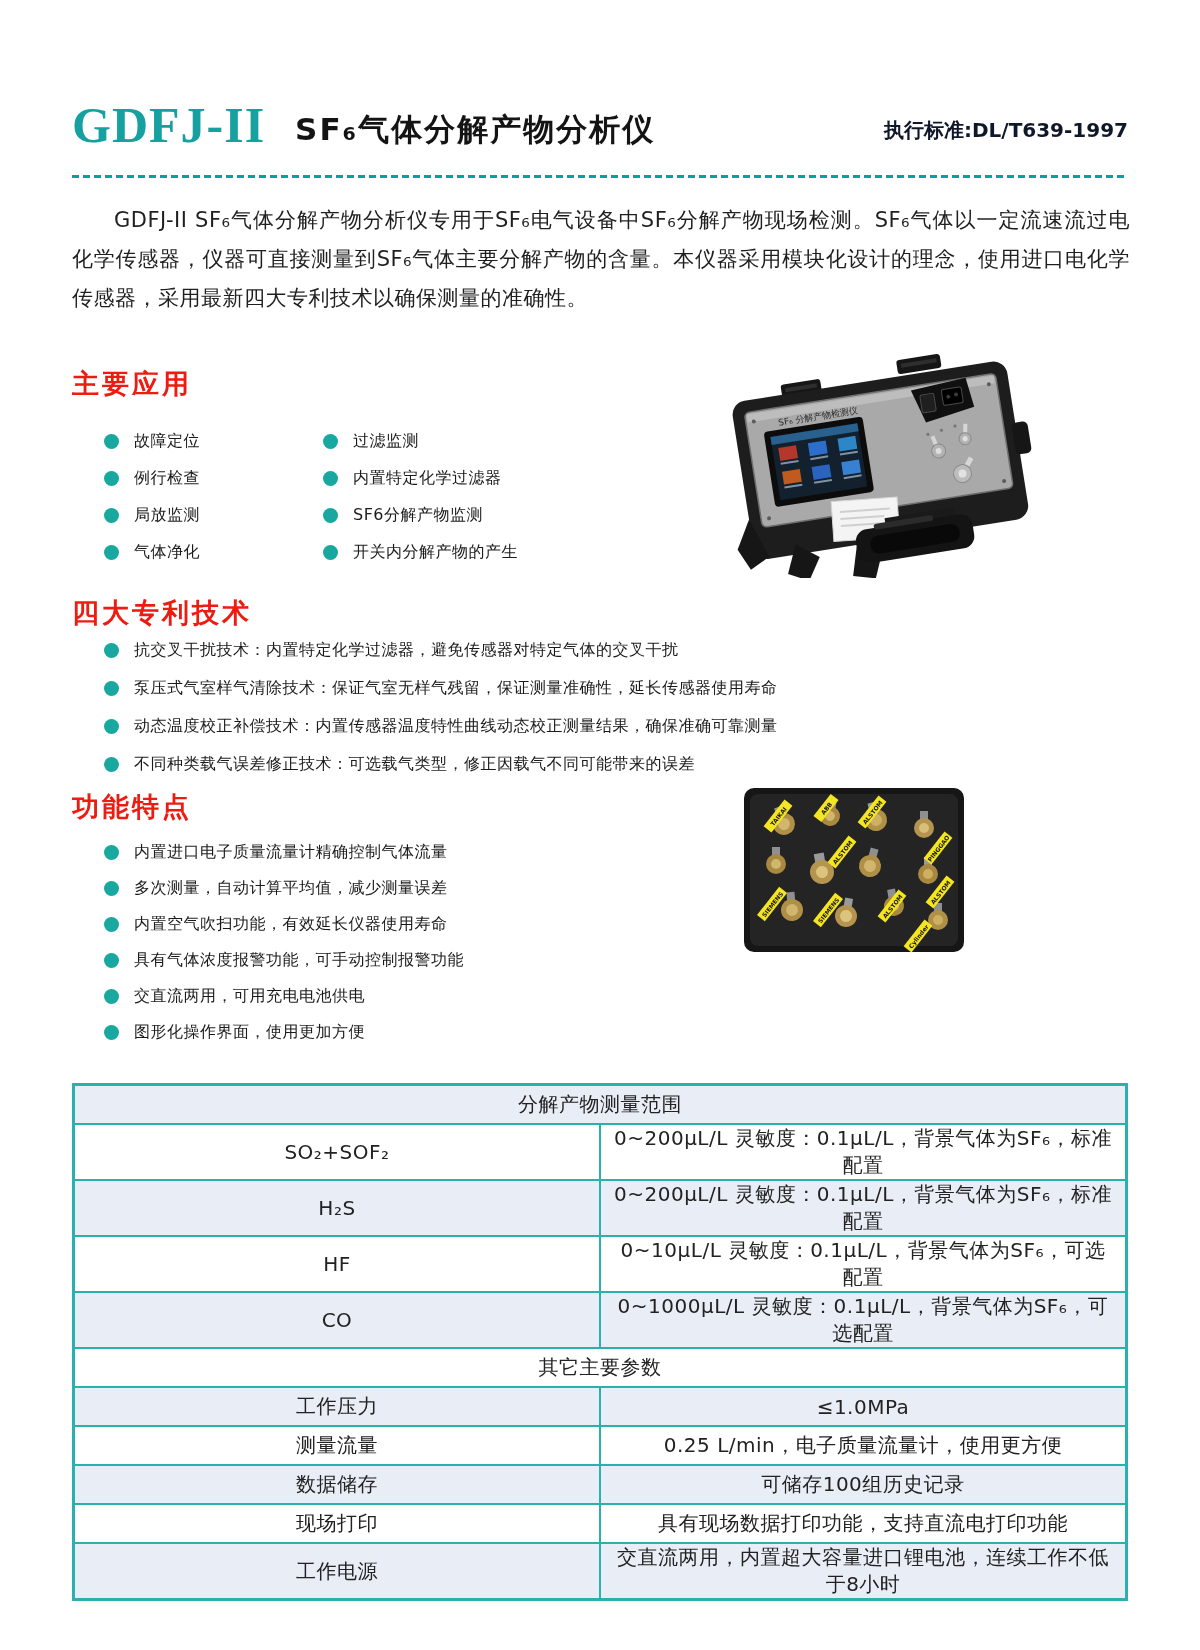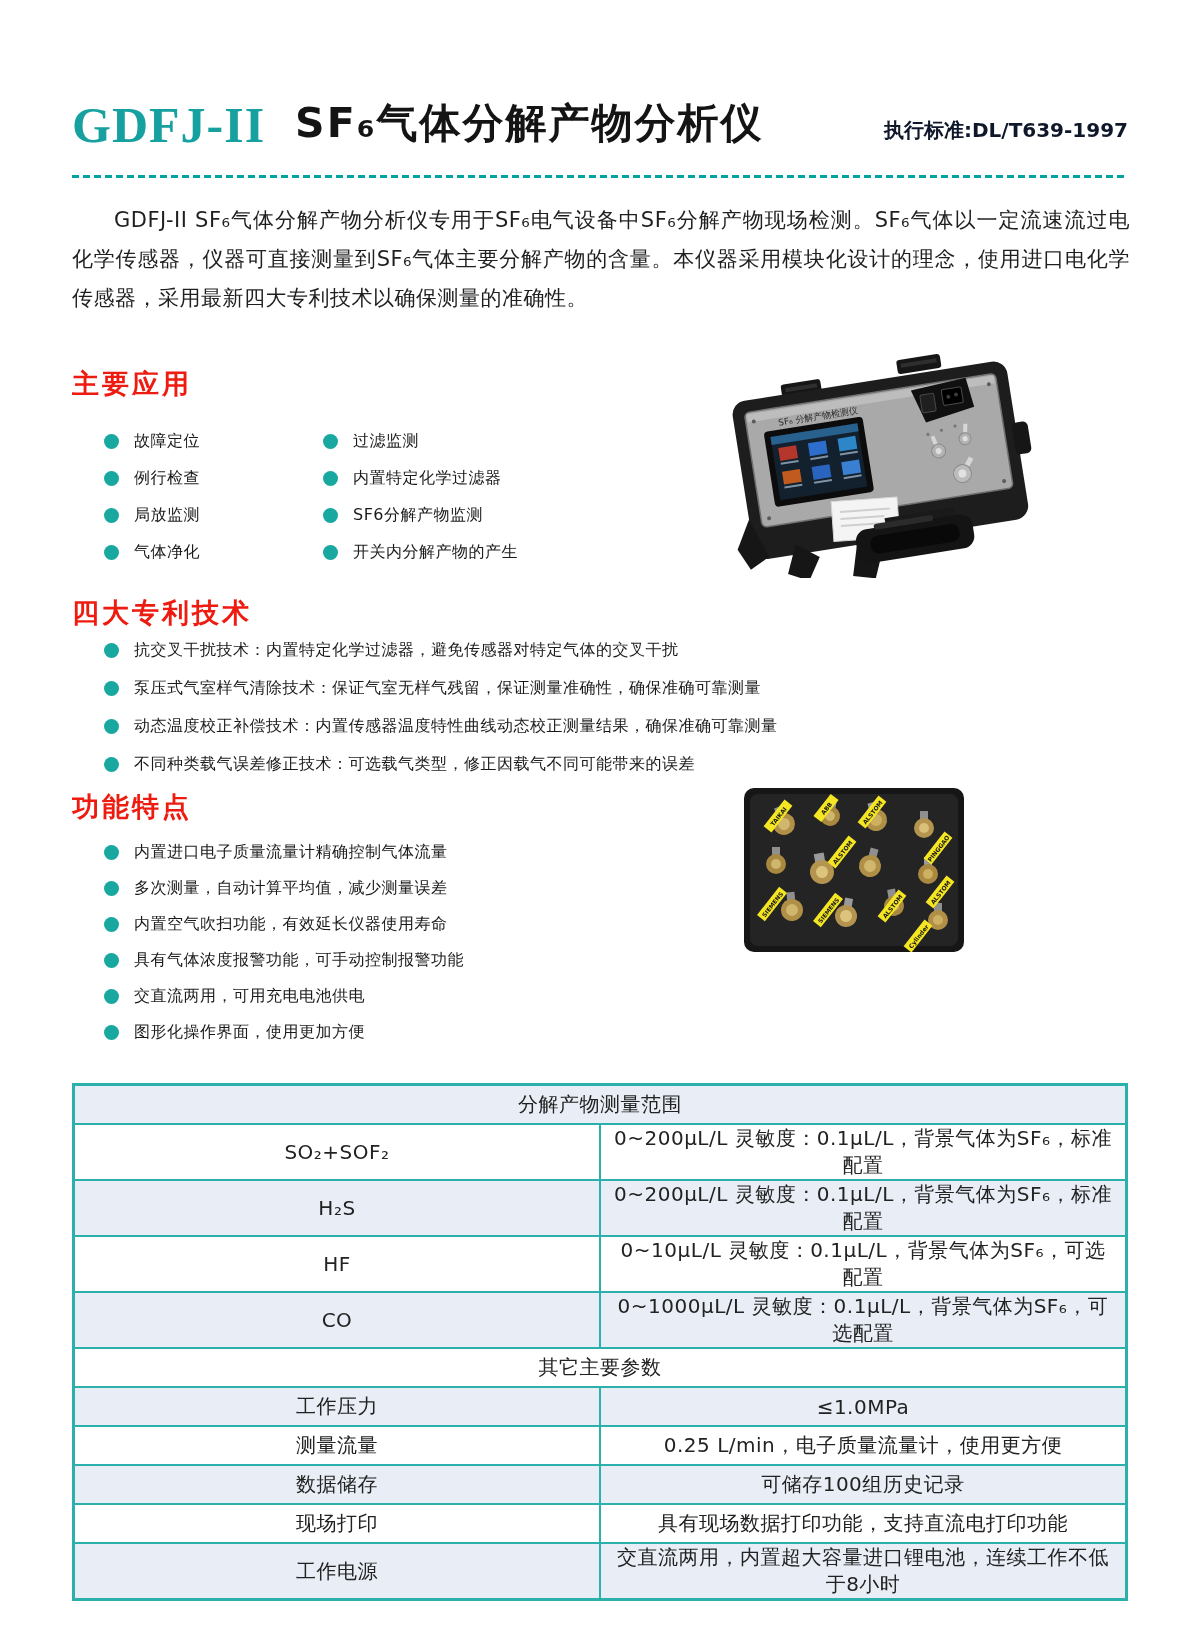--- a/index.html
+++ b/index.html
@@ -2,21 +2,21 @@
 <html><head>
 <meta charset="utf-8">
 <style>
   html,body{margin:0;padding:0;background:#ffffff;}
   body{font-family:"DejaVu Sans","Liberation Sans",sans-serif;}
   .page{position:relative;width:1200px;height:1650px;background:#ffffff;overflow:hidden;}
 
   
   .hdr{position:absolute;left:72px;right:72px;top:100px;display:flex;align-items:flex-end;}
   .model{font-family:"Liberation Serif","DejaVu Serif",serif;font-weight:700;font-size:50px;line-height:1;color:#16a0a0;letter-spacing:1px;}
-  .cn-title{font-size:41px;font-weight:700;color:#141414;margin-left:30px;letter-spacing:2px;line-height:1.1;padding-bottom:4px;}
+  .cn-title{font-size:31px;font-weight:700;color:#141414;margin-left:30px;letter-spacing:2px;line-height:1.1;padding-bottom:4px;}
   .standard{margin-left:auto;font-size:20px;color:#0f172a;padding-bottom:6px;font-weight:bold;}
   .divider{position:absolute;left:72px;right:72px;top:175px;height:3px;
     background:repeating-linear-gradient(90deg,#00a2a2 0 7px,transparent 7px 11px);}
 
   
   .intro{position:absolute;left:72px;width:1058px;top:201px;font-size:21px;line-height:39px;
     color:#1f1f1f;text-indent:2em;letter-spacing:.5px;text-align:justify;margin:0;}
 
   
   .sec-h{position:absolute;left:72px;margin:0;font-size:27px;font-weight:700;color:#ee1b10;letter-spacing:3px;}
@@ -173,21 +173,21 @@
   </div>
 
   <h2 class="sec-h" id="h-pat">四大专利技术</h2>
   <ul class="blist" id="pat-list">
       <li class="b-item">
         <span class="dot"></span>
         <span>抗交叉干扰技术：内置特定化学过滤器，避免传感器对特定气体的交叉干扰</span>
       </li>
       <li class="b-item">
         <span class="dot"></span>
-        <span>泵压式气室样气清除技术：保证气室无样气残留，保证测量准确性，确保准确可靠测量</span>
+        <span>泵压式气室样气清除技术：保证气室无样气残留，保证测量准确性，延长传感器使用寿命</span>
       </li>
       <li class="b-item">
         <span class="dot"></span>
         <span>动态温度校正补偿技术：内置传感器温度特性曲线动态校正测量结果，确保准确可靠测量</span>
       </li>
       <li class="b-item">
         <span class="dot"></span>
         <span>不同种类载气误差修正技术：可选载气类型，修正因载气不同可能带来的误差</span>
       </li>
     </ul>

